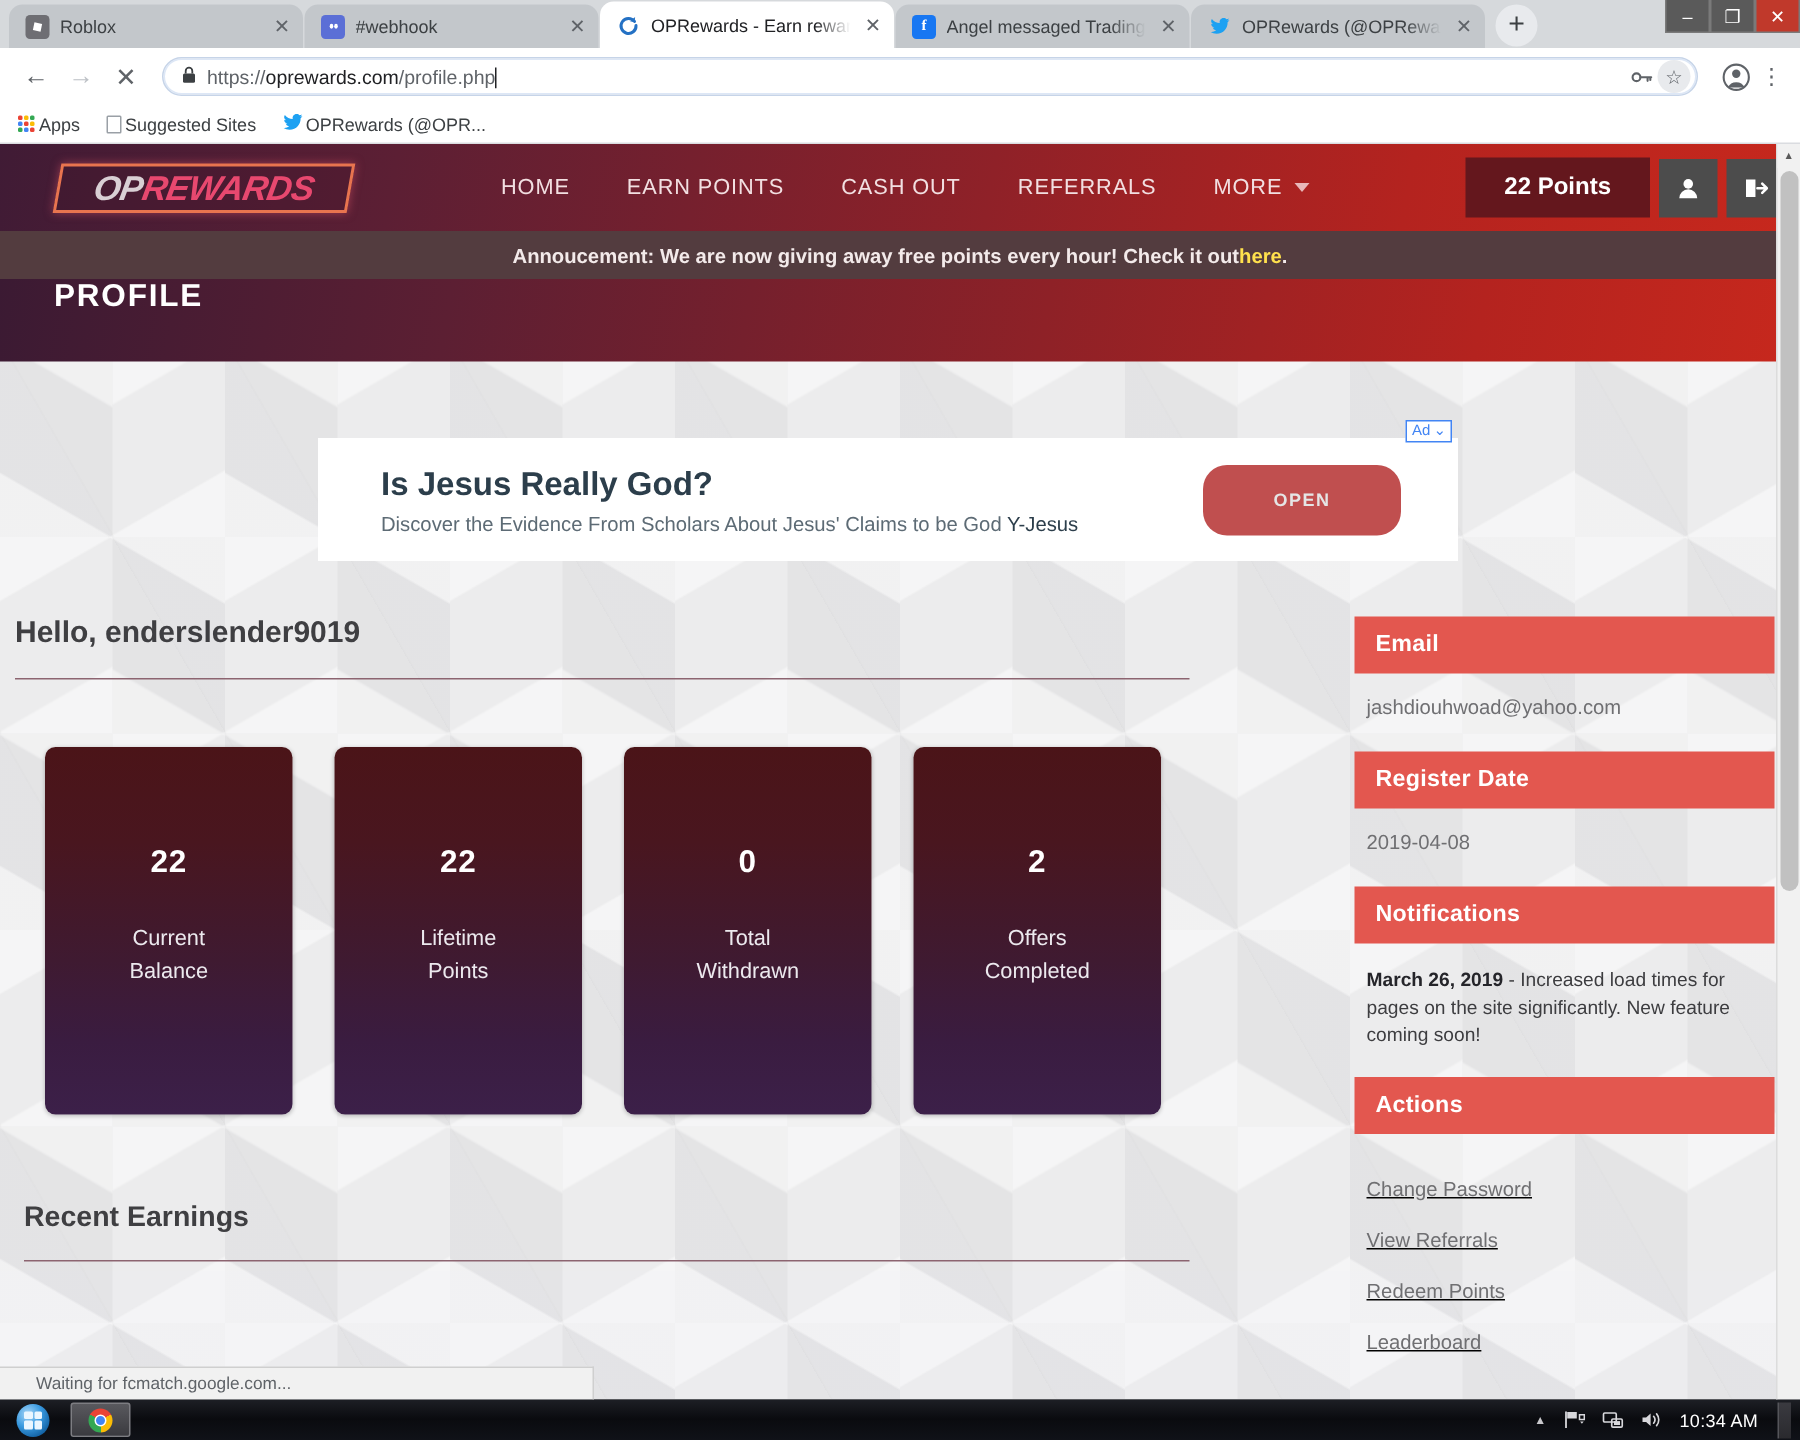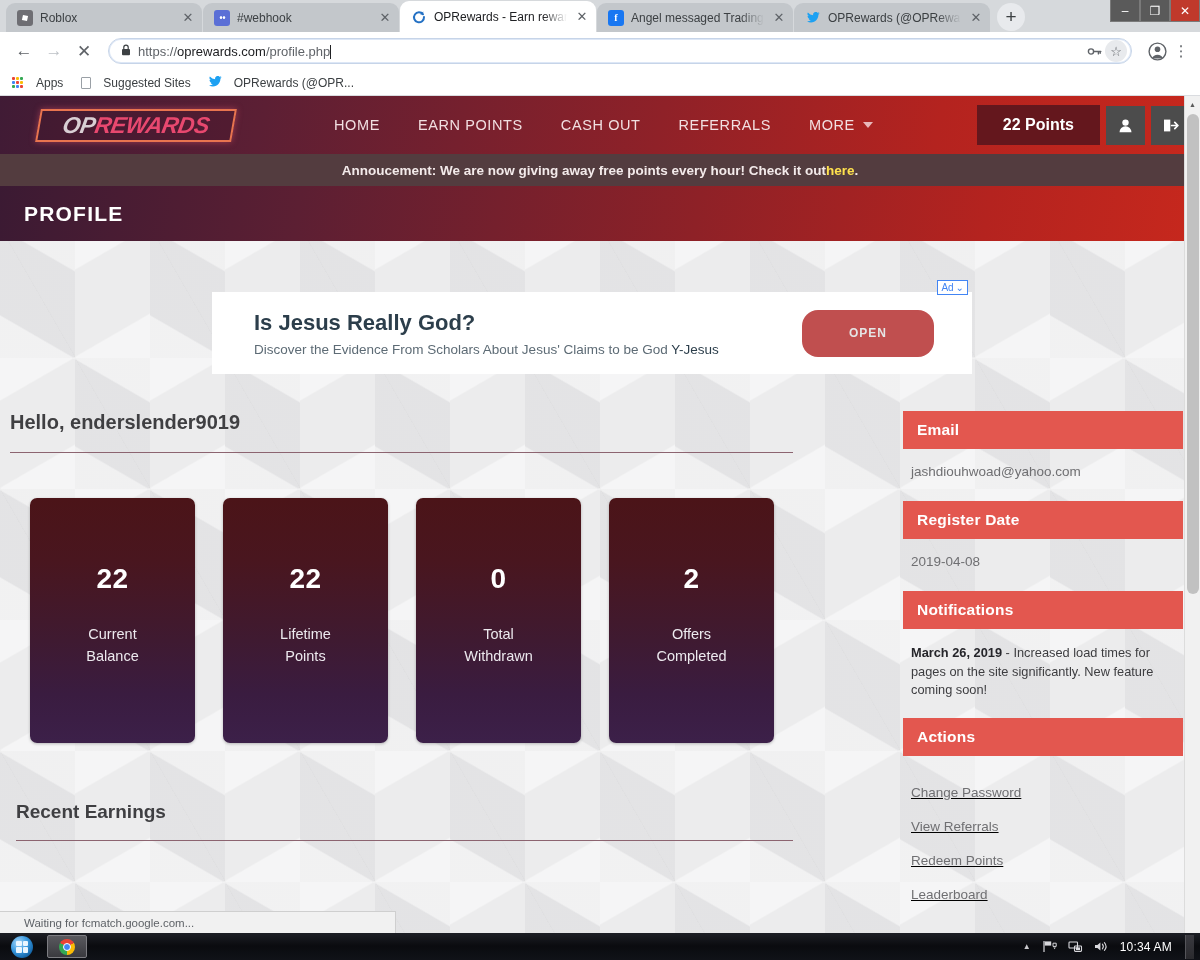--- a/index.html
+++ b/index.html
@@ -146,21 +146,21 @@
 
   
   .bookmarks {
     height: 26px;
     background: #fff;
     display: flex; align-items: center;
     padding: 0 12px; gap: 18px;
     font-size: 12px; color: #3c4043;
     border-bottom: 1px solid #dadce0;
   }
-  .bm { display: flex; align-items: center; gap: 12px; white-space: nowrap; }
+  .bm { display: flex; align-items: center; gap: 2px; white-space: nowrap; }
   .bm-grid {
     width: 12px; height: 12px;
     display: grid; grid-template-columns: repeat(3,3px); grid-template-rows: repeat(3,3px);
     gap: 1px;
   }
   .bm-grid i { display:block; width:3px; height:3px; border-radius:1px; }
   .bm-doc {
     width: 10px; height: 12px; border: 1px solid #9aa0a6; border-radius: 1px;
     background: #fff;
   }
@@ -252,22 +252,22 @@
     background: #533c3f;
     display: flex; align-items: center; justify-content: center;
     font-size: 13.5px; font-weight: bold; color: #f3eaea;
   }
   .announce a { color: #ffe14d; text-decoration: none; }
 
   
   .banner {
     height: 55px;
     background: linear-gradient(100deg, #3b1a33 0%, #5c1f33 25%, #8e2127 58%, #b4231f 82%, #c7281d 100%);
-    display: flex; align-items: center;
-    padding-left: 24px;
+    display: flex; 
+    padding-left: 36px;
   }
   .banner h1 {
     font-size: 21px; font-weight: bold; color: #fff;
     letter-spacing: 1.2px;
   }
 
   
   .ad-wrap { padding: 51px 0 0 212px; }
   .ad {
     position: relative;
@@ -322,21 +322,21 @@
   .card {
     width: 165px; height: 245px;
     border-radius: 7px;
     background: linear-gradient(to bottom, #4b1418 0%, #49161f 26%, #3f1a31 58%, #3a1c40 80%, #3c2049 100%);
     display: flex; flex-direction: column; align-items: center;
     color: #fff;
     box-shadow: 0 1px 3px rgba(0,0,0,.25);
   }
   .card-num {
     margin-top: 65px;
-    font-size: 28px; font-weight: bold; letter-spacing: .5px;
+    font-size: 21px; font-weight: bold; letter-spacing: .5px;
   }
   .card-label {
     margin-top: 28px;
     font-size: 14.5px; line-height: 1.55;
     text-align: center; color: #ece9ee;
   }
 
   .recent {
     margin: 58px 0 0 8px;
   }

